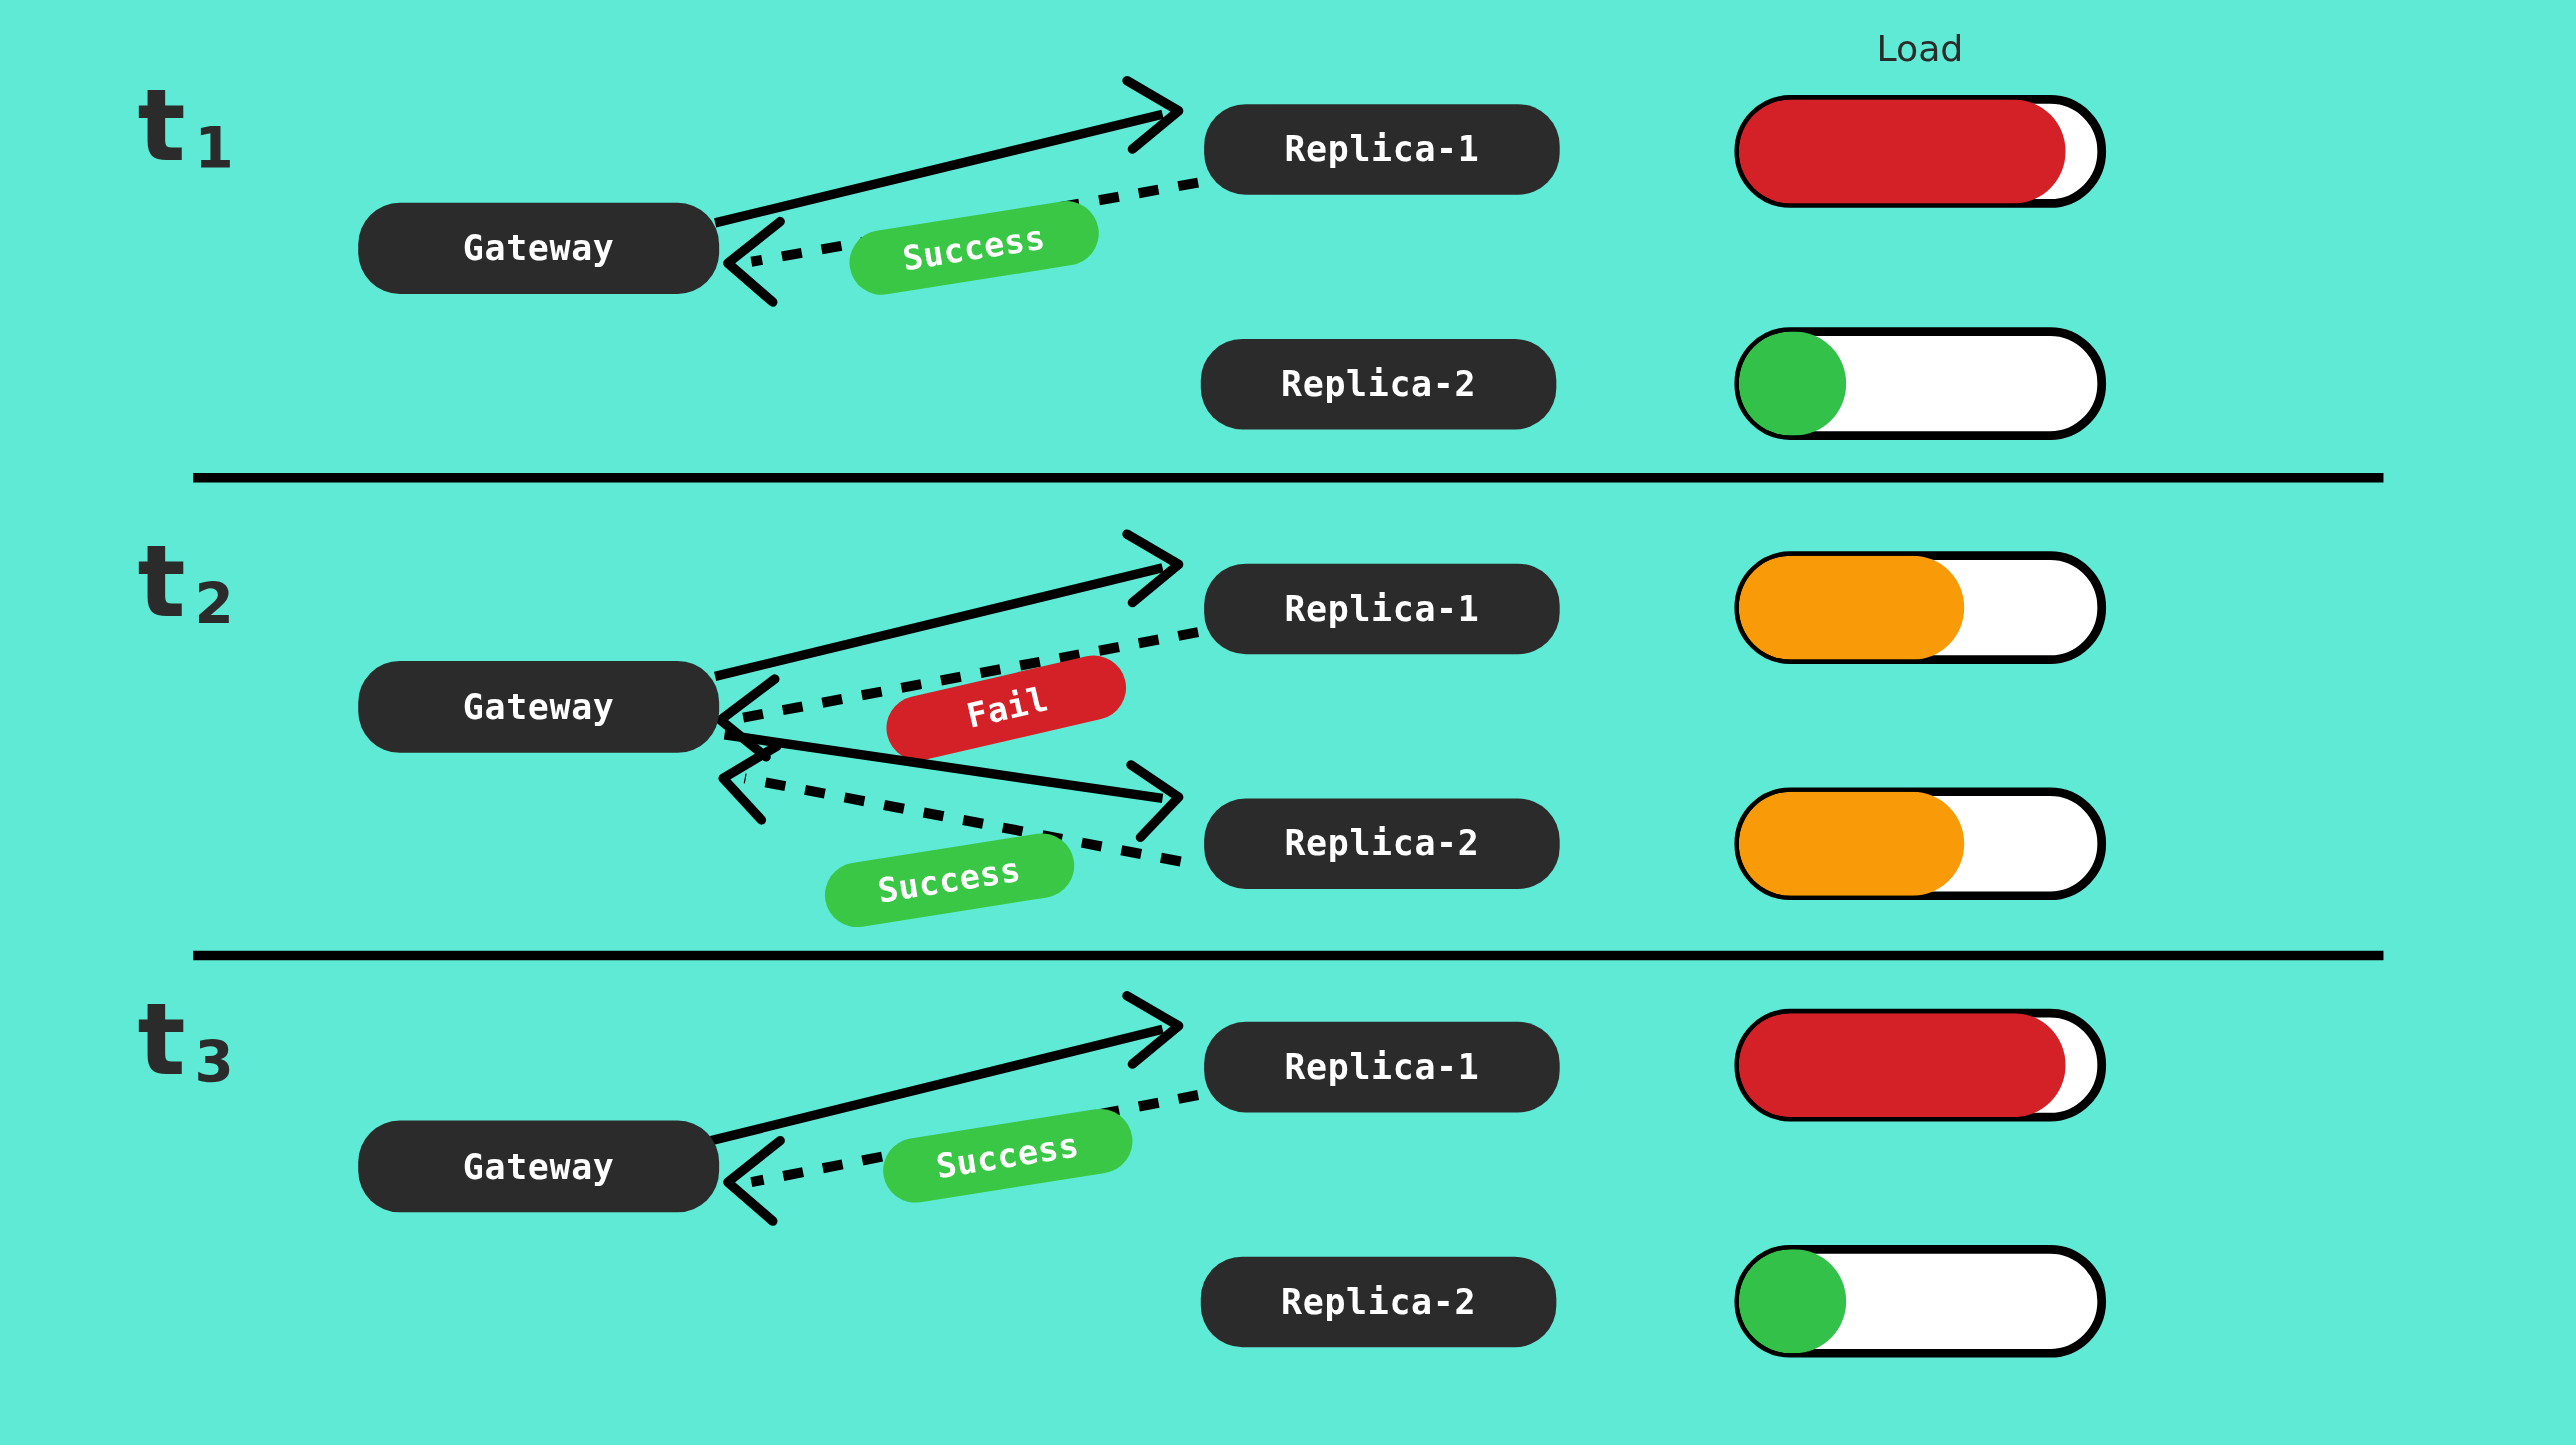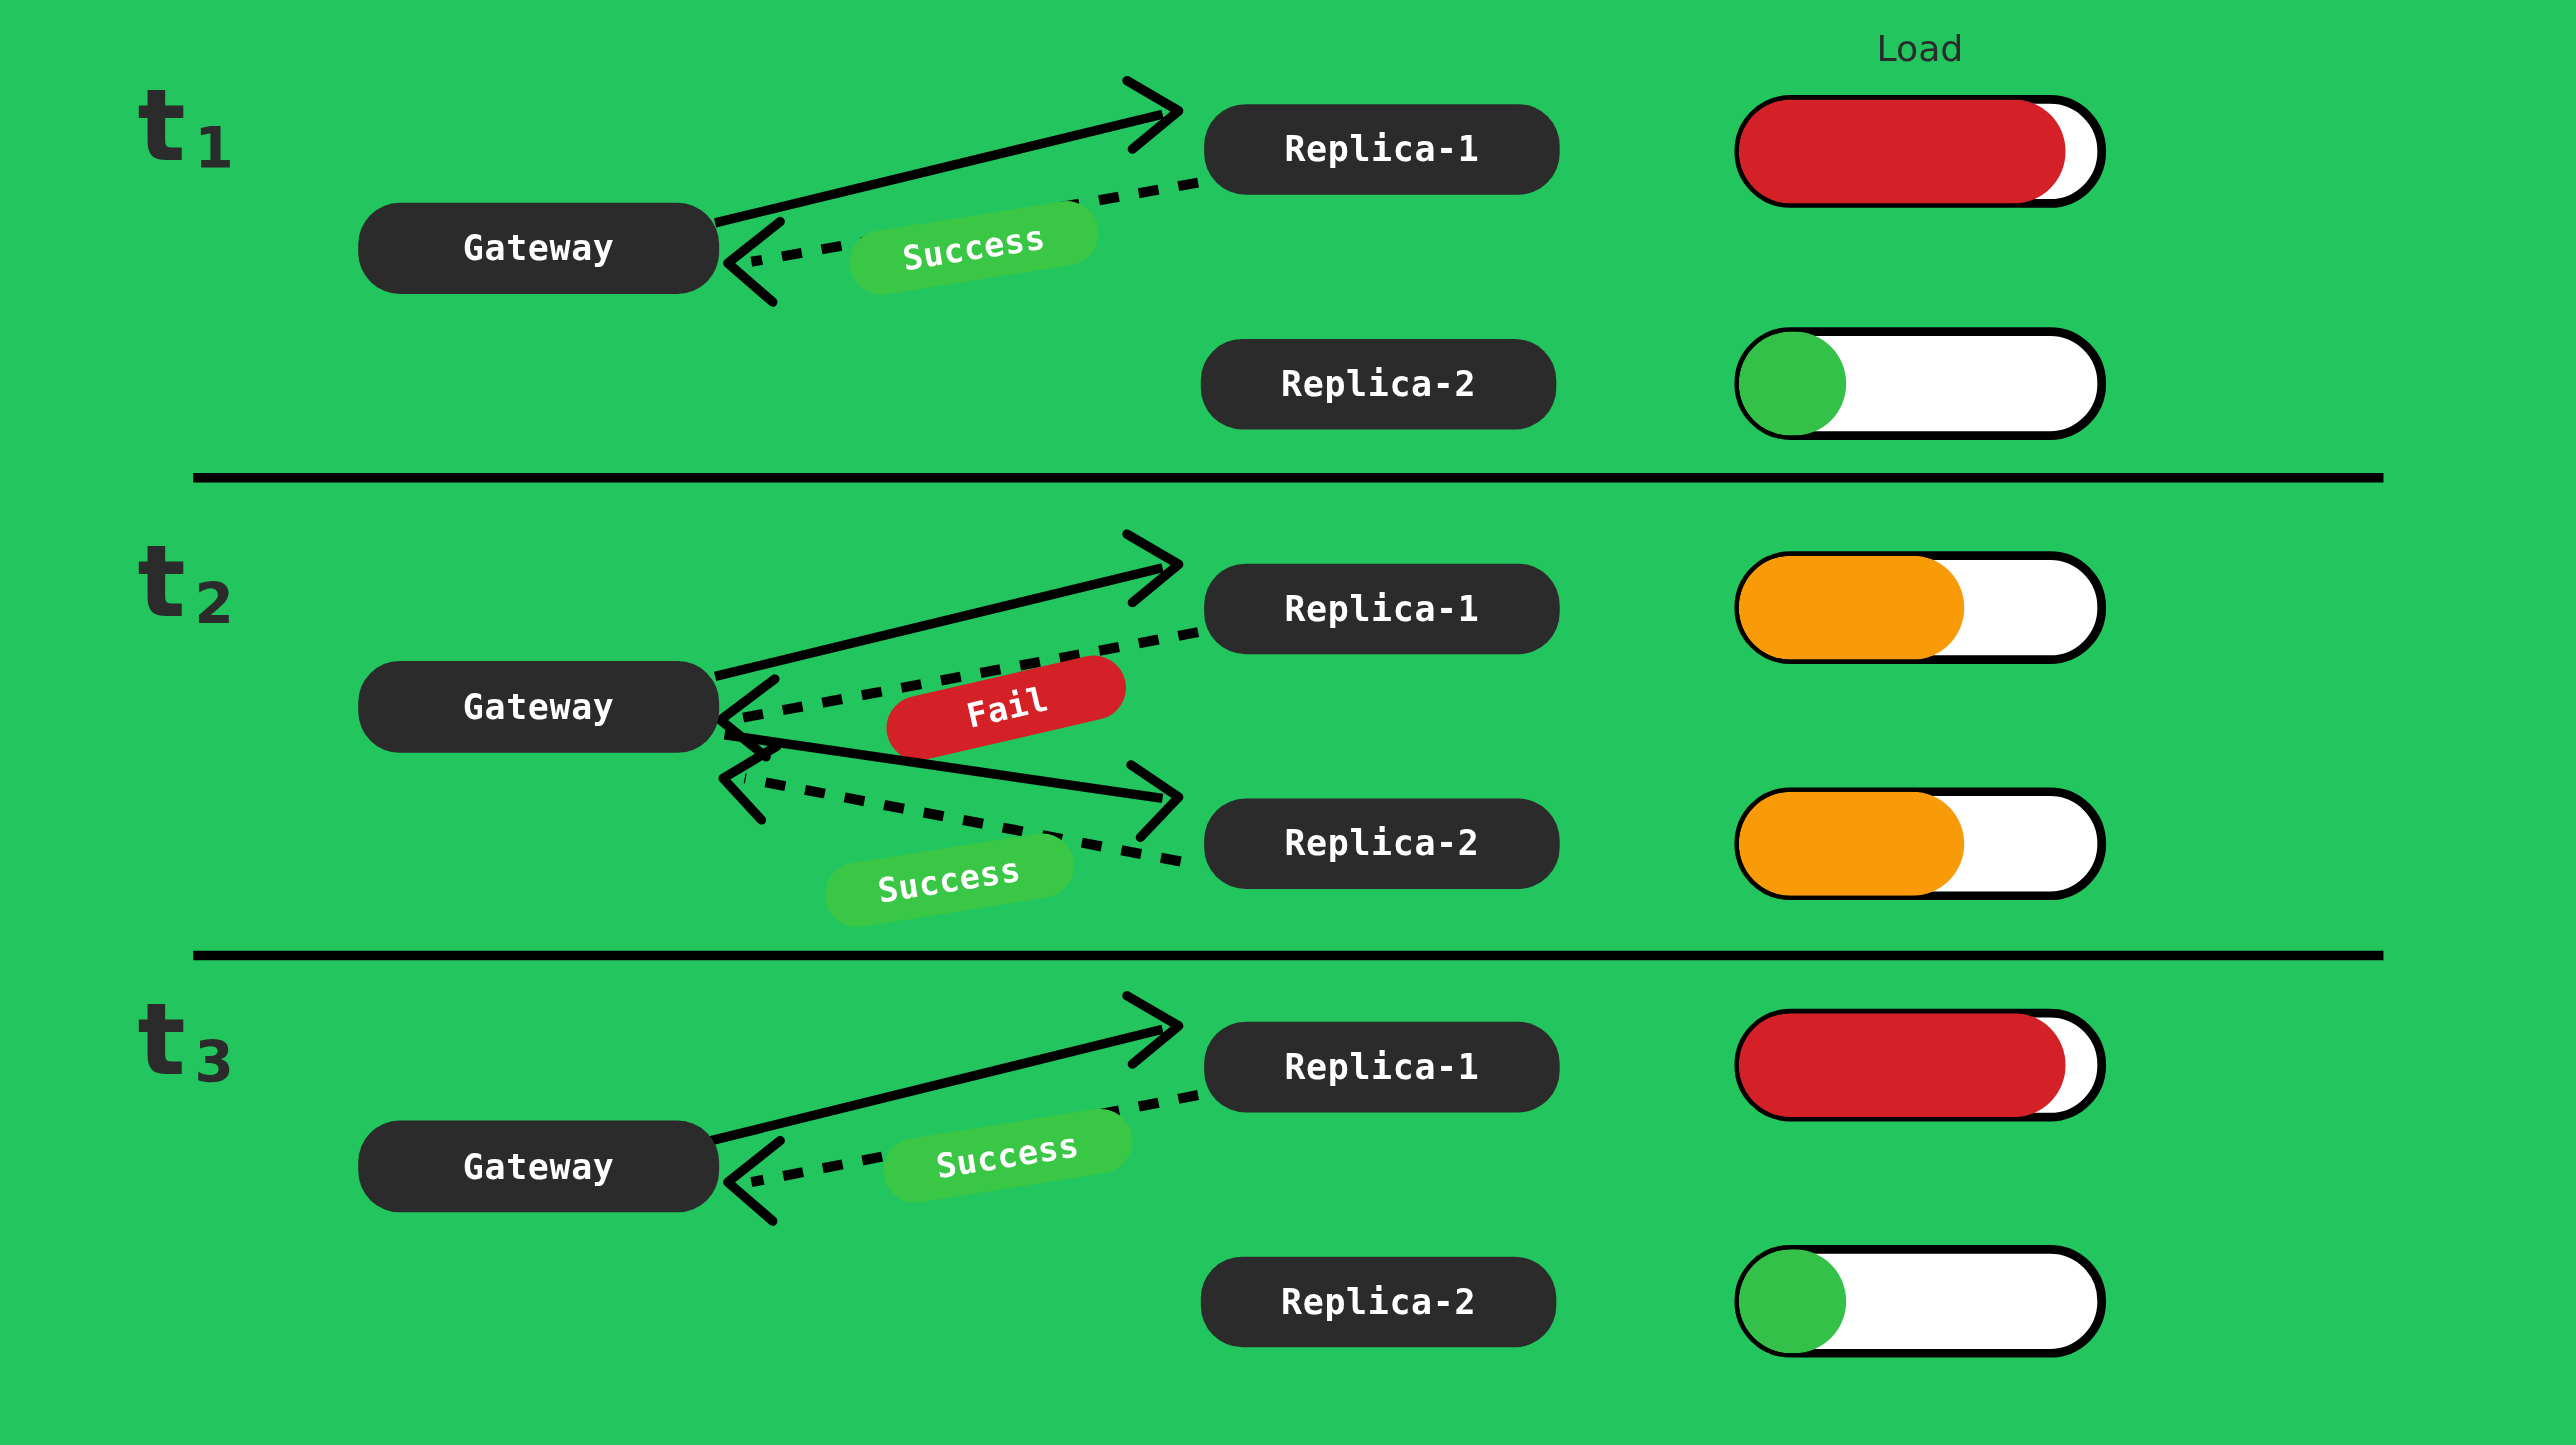--- a/index.html
+++ b/index.html
@@ -11,21 +11,21 @@
   body {
     width: 2576px;
     height: 1446px;
     font-family: "Liberation Sans", sans-serif;
     overflow: hidden;
   }
   #stage {
     position: relative;
     width: 2576px;
     height: 1446px;
-    background: #22c55e;
+    background: #5eead4;
   }
   #diagram {
     position: absolute;
     left: 0;
     top: 0;
     width: 2576px;
     height: 1446px;
     display: block;
   }
   .node-label {

